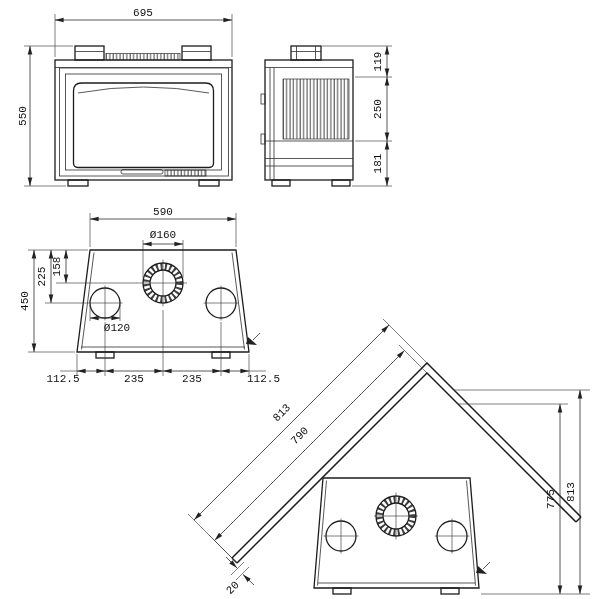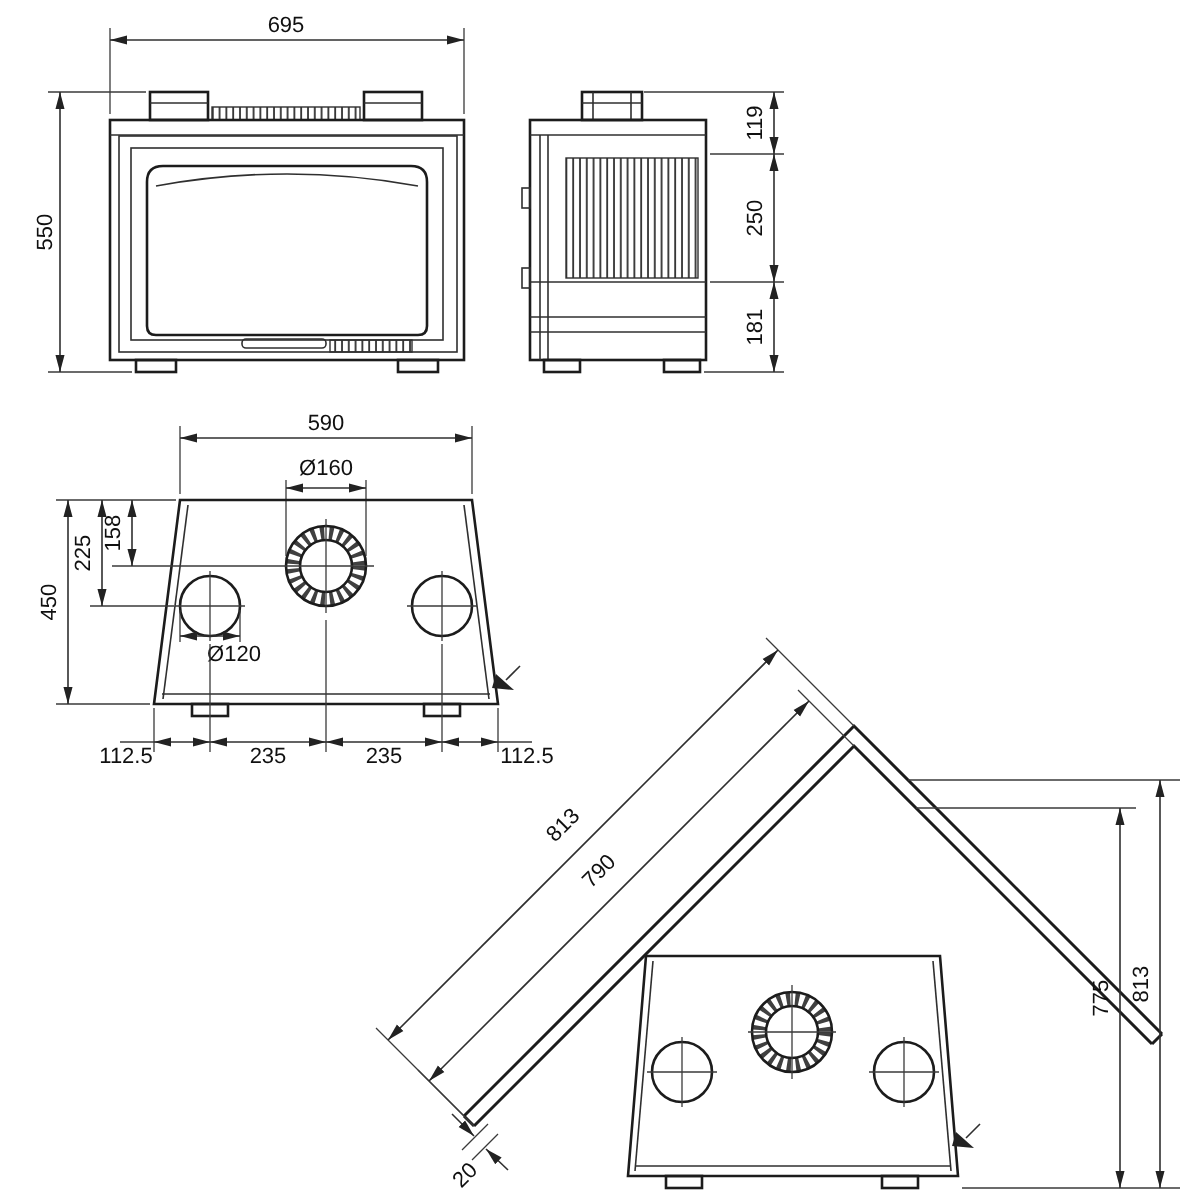--- a/index.html
+++ b/index.html
@@ -1,17 +1,17 @@
 <!DOCTYPE html>
 <html><head>
 <meta charset="utf-8">
 <style>
   html,body{margin:0;padding:0;background:#fff;}
   .sheet{position:relative;width:601px;height:599px;background:#fef9c3;overflow:hidden;
-         font-family:Liberation Sans, sans-serif;}
+         font-family:Liberation Mono, monospace;}
   svg{display:block;}
   .o{fill:none;stroke:#1c1c1c;stroke-width:1.3;}
   .w{fill:none;stroke:#1c1c1c;stroke-width:1.5;}
   .t{fill:none;stroke:#2f2f2f;stroke-width:0.8;}
   .d{fill:none;stroke:#2f2f2f;stroke-width:0.8;}
   .e{fill:none;stroke:#3a3a3a;stroke-width:0.65;}
   .ring{fill:none;stroke:#404040;stroke-width:7;stroke-dasharray:2 2.4;}
   .lbl{font-size:11px;fill:#101010;text-anchor:middle;}
 </style>
 </head>

